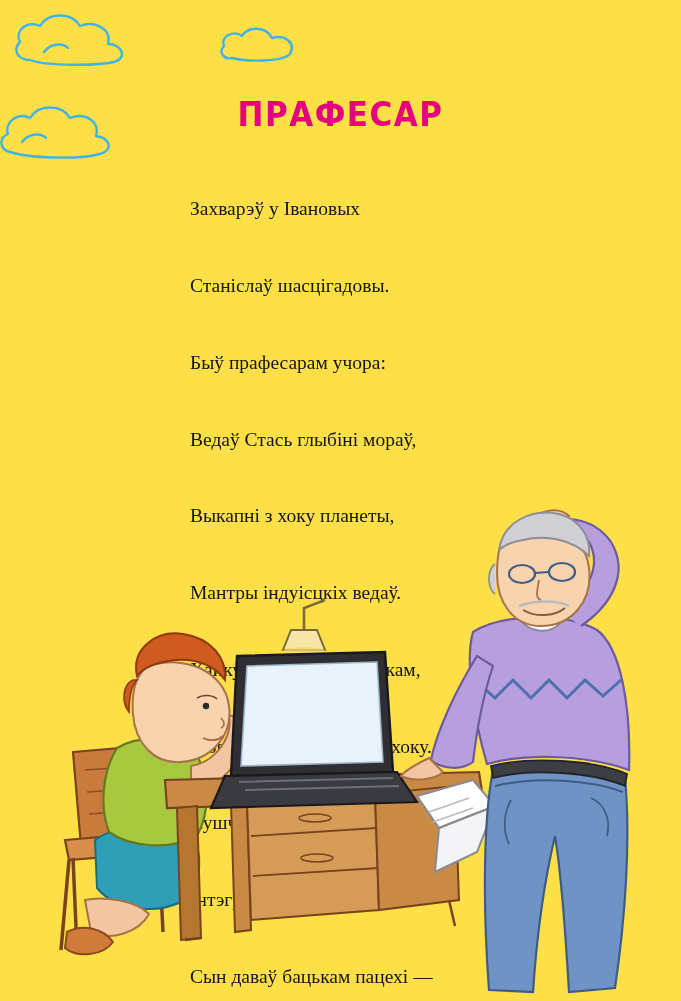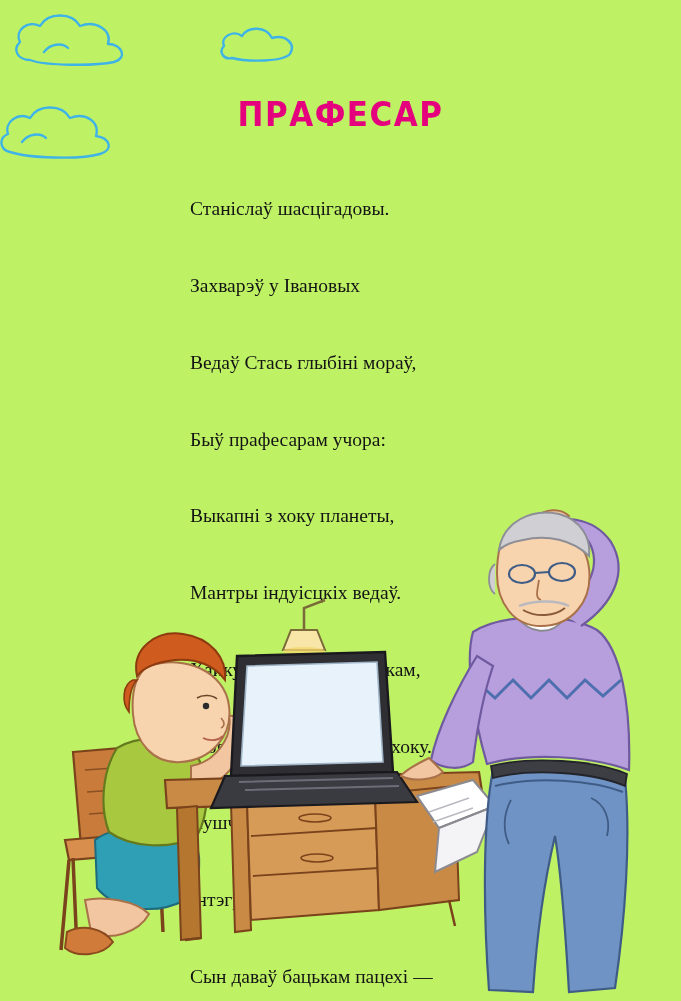--- a/index.html
+++ b/index.html
@@ -12,21 +12,21 @@
     height: 1001px;
     position: relative;
     overflow: hidden;
     font-family: "Liberation Serif", serif;
     color: #1a1a1a;
   }
 
   .page {
     position: absolute;
     inset: 0;
-    background: #bef264;
+    background: #fde047;
   }
 
   
   .clouds {
     position: absolute;
     left: 0;
     top: 0;
     width: 330px;
     height: 210px;
     pointer-events: none;
@@ -84,24 +84,24 @@
       <path d="M44 52 C50 44 62 42 68 48"></path>
       <path d="M232 58 C224 60 218 52 224 46 C220 36 234 30 242 36 C248 26 266 26 272 38 C286 34 296 44 290 54 C282 62 248 62 232 58 Z"></path>
       <path d="M10 152 C0 150 -2 138 8 134 C4 122 18 112 30 118 C38 104 62 104 70 118 C86 112 100 122 96 136 C110 138 114 150 100 154 C80 160 28 158 10 152 Z"></path>
       <path d="M22 142 C28 134 40 132 46 138"></path>
     </g>
   </svg>
 
   <div class="title">ПРАФЕСАР</div>
 
   <div class="poem">
+    <span class="line">Захварэў у Івановых</span>
     <span class="line">Станіслаў шасцігадовы.</span>
-    <span class="line">Захварэў у Івановых</span>
+    <span class="line">Быў прафесарам учора:</span>
     <span class="line">Ведаў Стась глыбіні мораў,</span>
-    <span class="line">Быў прафесарам учора:</span>
     <span class="line">Выкапні з хоку планеты,</span>
     <span class="line">Мантры індуісцкіх ведаў.</span>
     <span class="line">Хайку, раз зірнуўшы вокам,</span>
     <span class="line">Мог адрозніць Стась ад хоку.</span>
     <span class="line">Лушчыў хлопец, бы арэхі,</span>
     <span class="line">Інтэгралы для пацехі.</span>
     <span class="line">Сын даваў бацькам пацехі —</span>
     
     
     

